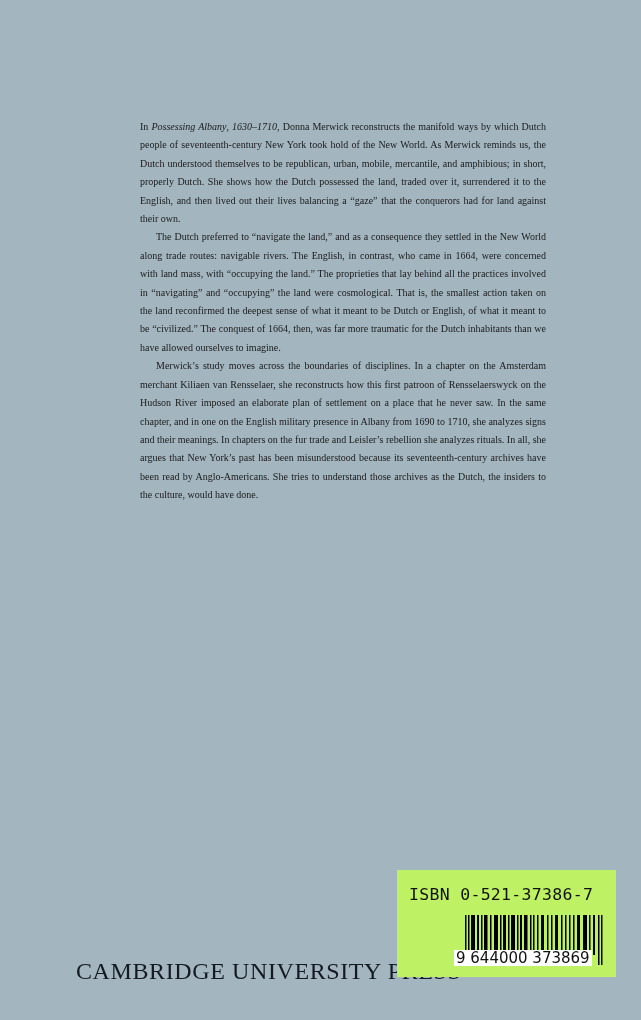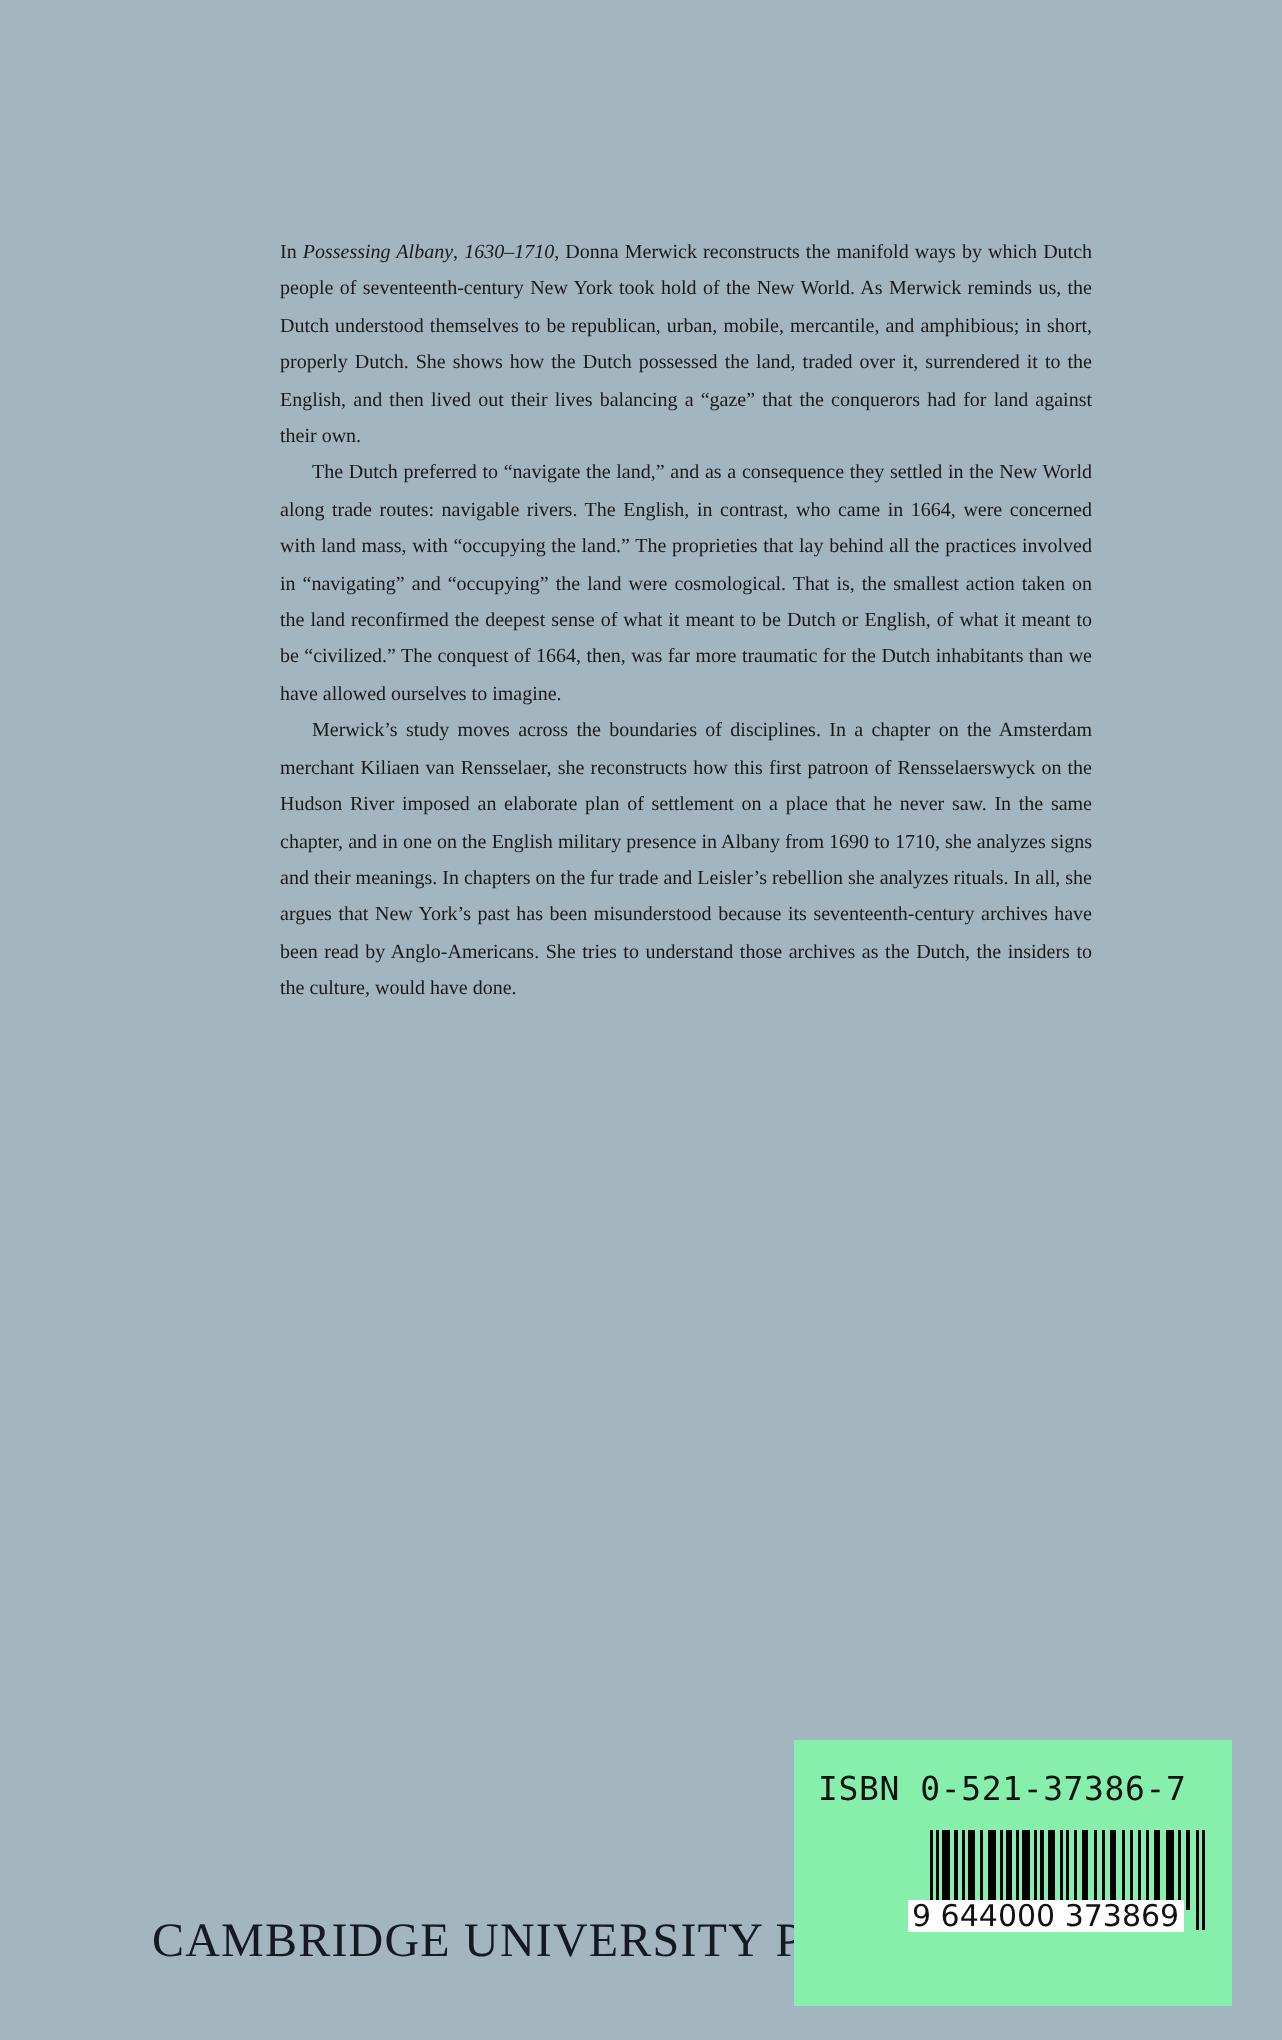--- a/index.html
+++ b/index.html
@@ -27,22 +27,22 @@
     left: 76px; top: 958px;
     font-size: 24px;
     letter-spacing: 0.6px;
     color: #141a22;
     font-family: "Liberation Serif", "DejaVu Serif", serif;
     white-space: nowrap;
   }
   .isbn-box {
     position: absolute;
     left: 397px; top: 870px;
-    width: 219px; height: 133px;
-    background: #86efac;
+    width: 219px; height: 107px;
+    background: #bef264;
   }
   .isbn-text {
     position: absolute;
     left: 12px; top: 15px;
     font-family: "DejaVu Sans Mono", "Liberation Mono", monospace;
     font-size: 16.5px;
     letter-spacing: 0.3px;
     color: #111;
     white-space: nowrap;
   }

